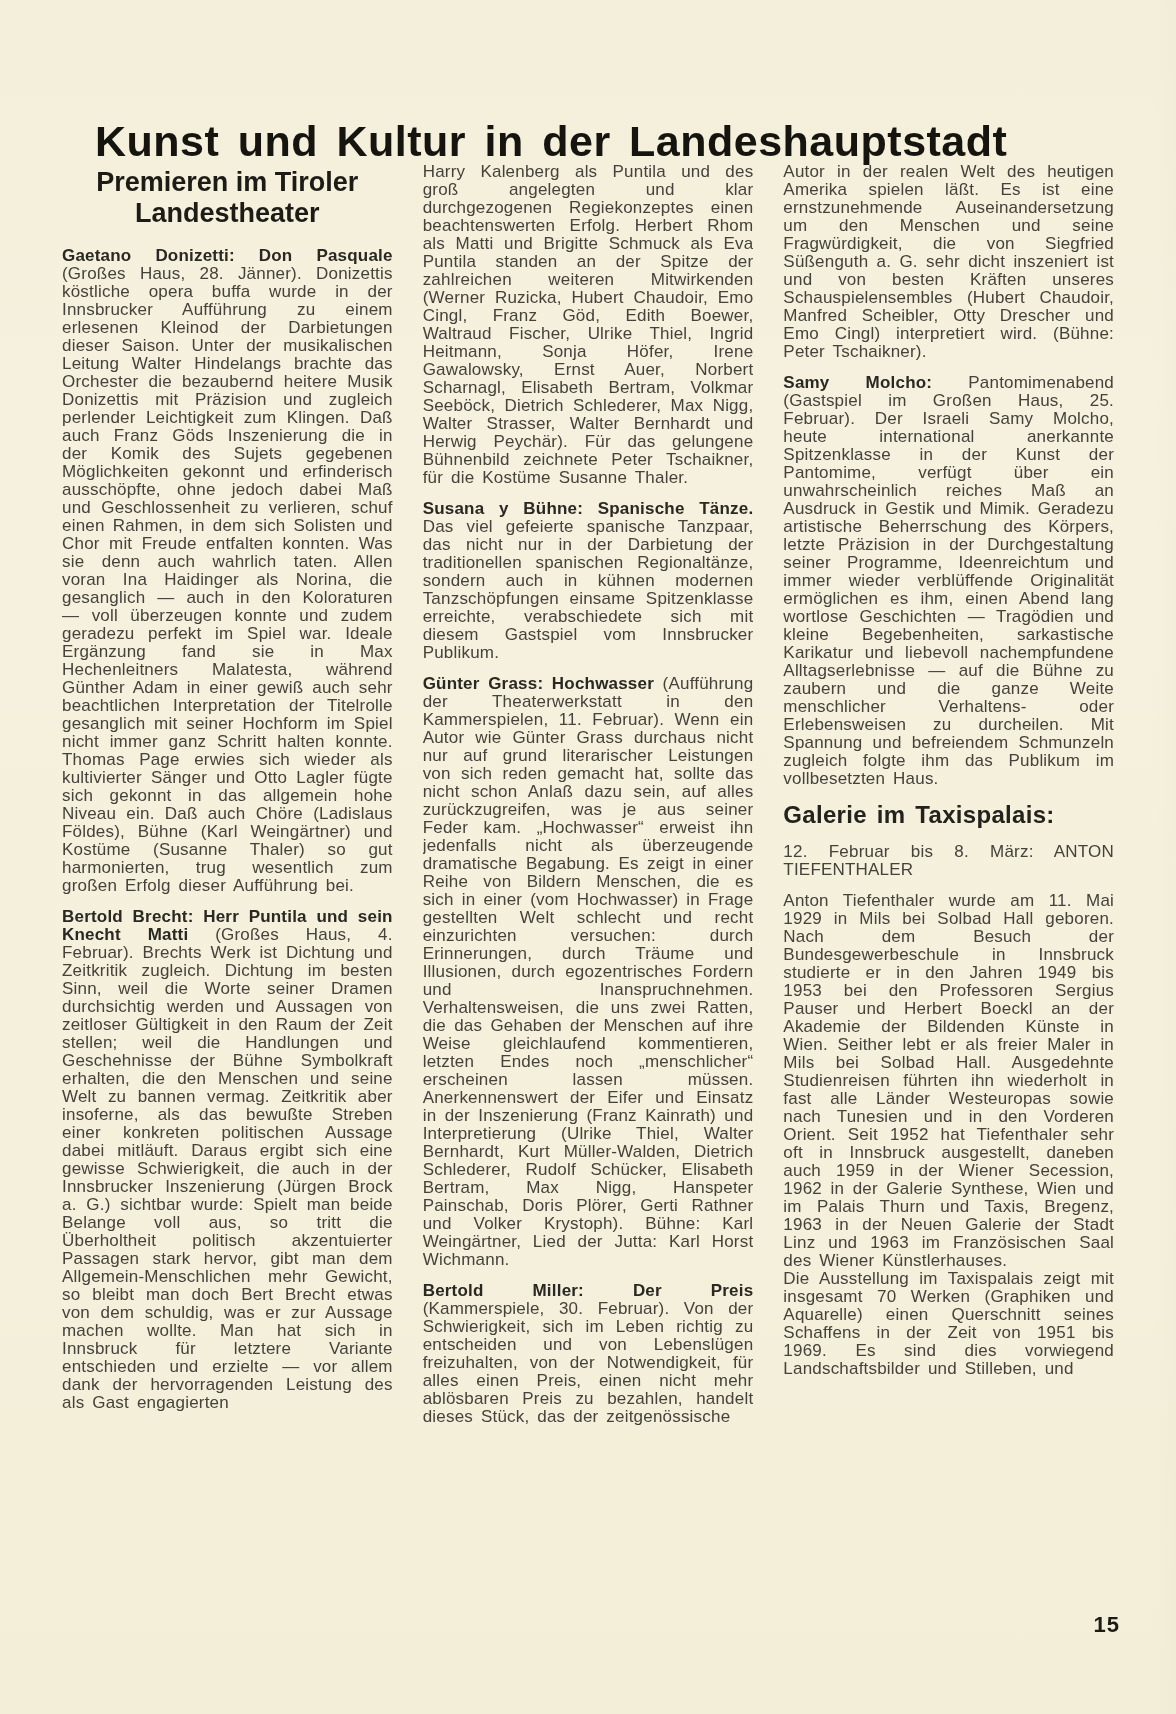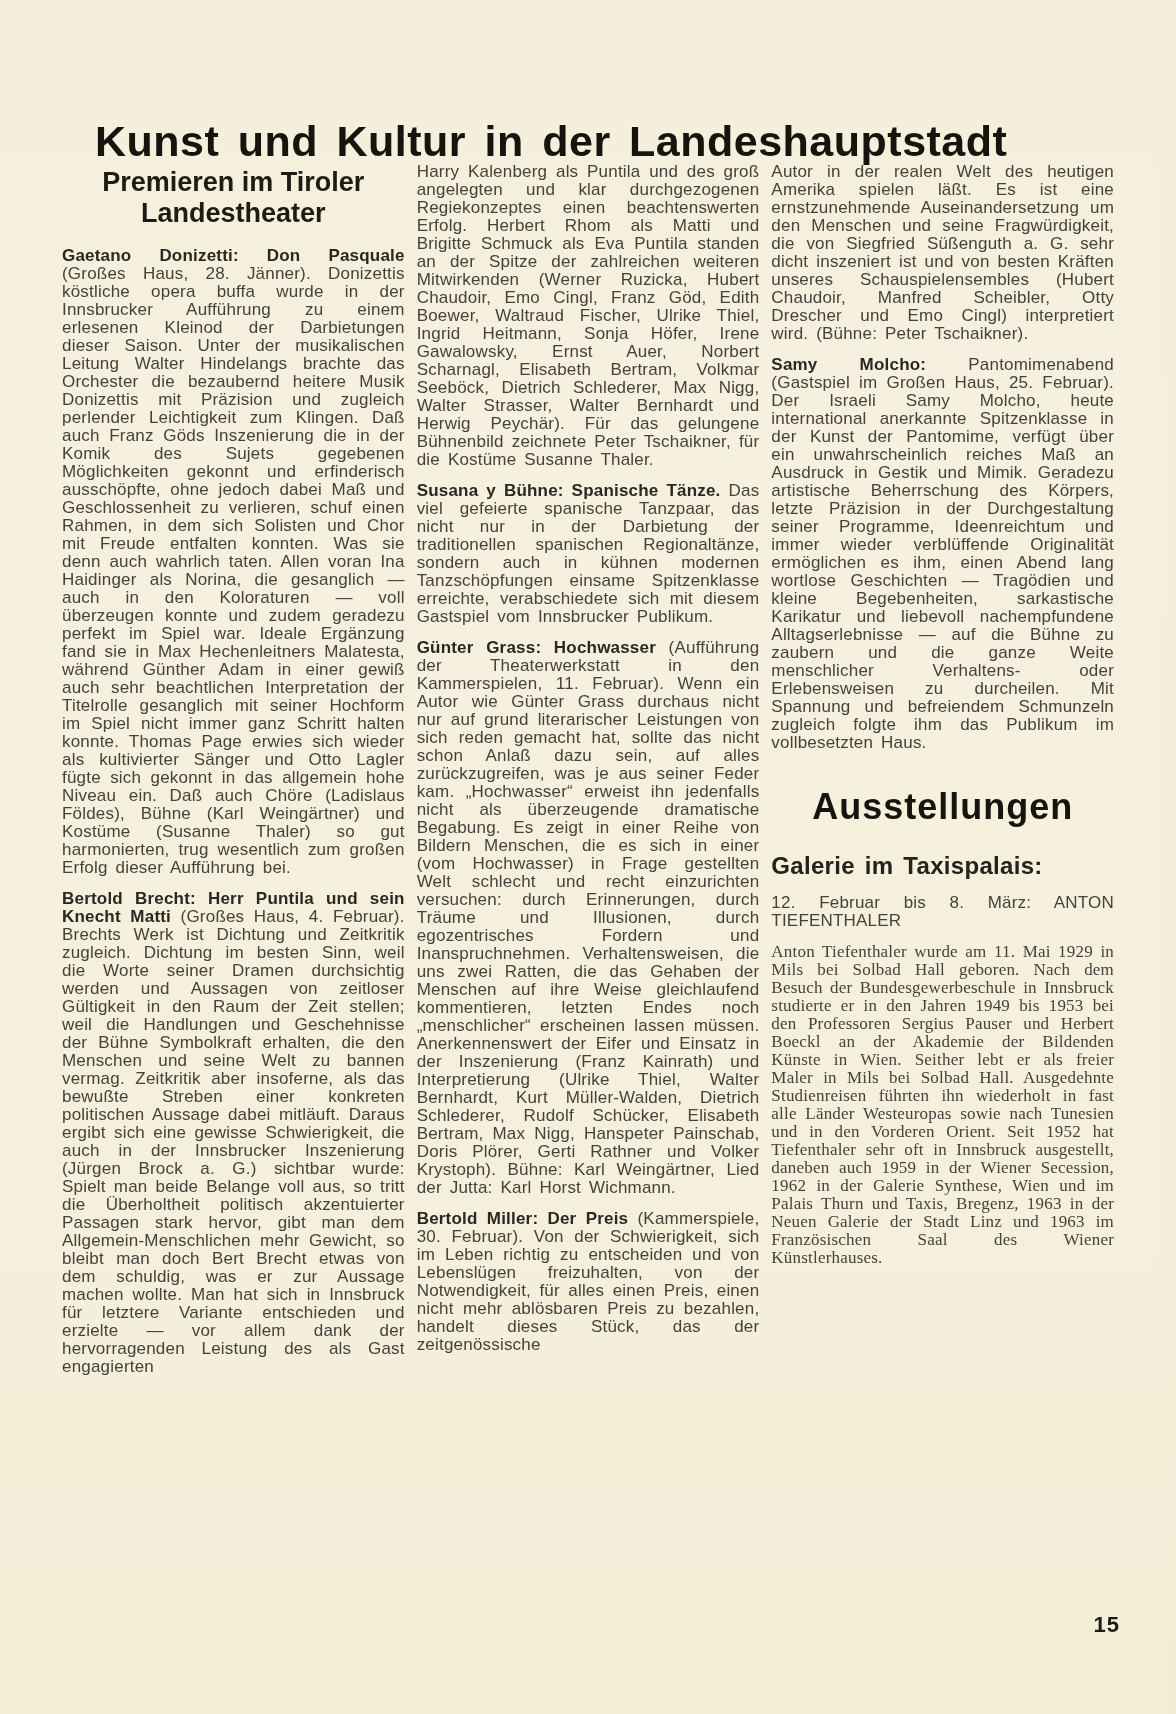--- a/index.html
+++ b/index.html
@@ -18,41 +18,41 @@
     background:linear-gradient(90deg,rgba(0,0,0,0) 0%,rgba(90,85,60,0.05) 100%);
     pointer-events:none;
   }
   .main-title{
     position:absolute;left:95px;top:88px;width:1000px;
     font-size:43px;font-weight:bold;color:#15140f;
     letter-spacing:0.5px;word-spacing:6px;white-space:nowrap;
   }
   .columns{
     position:absolute;left:62px;top:163px;width:1052px;height:1500px;
-    display:flex;gap:12px;
+    display:flex;gap:30px;
   }
   .col{flex:1;overflow:hidden;}
   .col-heading{
     font-size:27px;line-height:31px;font-weight:bold;color:#1d1b16;
     text-align:center;margin:4px 0 18px 0;
   }
   .body-p{
     font-size:17px;line-height:18px;letter-spacing:0.2px;word-spacing:3px;
     text-align:justify;margin:0 0 13px 0;color:#45423c;
   }
   .lead{font-weight:bold;color:#2a2822;}
   .section-heading{
     font-size:36px;font-weight:bold;color:#15140f;text-align:center;
     letter-spacing:1px;margin:34px 0 24px 0;
   }
   .gallery-heading{
     font-size:24px;font-weight:bold;color:#24221d;margin:0 0 14px 0;
     letter-spacing:0.3px;word-spacing:3px;
   }
-  .no-gap{margin-bottom:0;font-family:Liberation Serif, serif;}
+  .no-gap{margin-bottom:0;}
   .page-number{
     position:absolute;right:96px;top:1612px;
     font-size:22px;font-weight:bold;color:#1d1b16;letter-spacing:1px;
   }
 </style>
 </head>
 <body>
 
 <div class="page">
 
@@ -70,23 +70,23 @@
       <p class="body-p"><span>Harry Kalenberg als Puntila und des groß angelegten und klar durchgezogenen Regiekonzeptes einen beachtenswerten Erfolg. Herbert Rhom als Matti und Brigitte Schmuck als Eva Puntila standen an der Spitze der zahlreichen weiteren Mitwirkenden (Werner Ruzicka, Hubert Chaudoir, Emo Cingl, Franz Göd, Edith Boewer, Waltraud Fischer, Ulrike Thiel, Ingrid Heitmann, Sonja Höfer, Irene Gawalowsky, Ernst Auer, Norbert Scharnagl, Elisabeth Bertram, Volkmar Seeböck, Dietrich Schlederer, Max Nigg, Walter Strasser, Walter Bernhardt und Herwig Peychär). Für das gelungene Bühnenbild zeichnete Peter Tschaikner, für die Kostüme Susanne Thaler.</span></p>
       <p class="body-p"><span class="lead">Susana y Bühne: Spanische Tänze.</span> <span>Das viel gefeierte spanische Tanzpaar, das nicht nur in der Darbietung der traditionellen spanischen Regionaltänze, sondern auch in kühnen modernen Tanzschöpfungen einsame Spitzenklasse erreichte, verabschiedete sich mit diesem Gastspiel vom Innsbrucker Publikum.</span></p>
       <p class="body-p"><span class="lead">Günter Grass: Hochwasser</span> <span>(Aufführung der Theaterwerkstatt in den Kammerspielen, 11. Februar). Wenn ein Autor wie Günter Grass durchaus nicht nur auf grund literarischer Leistungen von sich reden gemacht hat, sollte das nicht schon Anlaß dazu sein, auf alles zurückzugreifen, was je aus seiner Feder kam. „Hochwasser“ erweist ihn jedenfalls nicht als überzeugende dramatische Begabung. Es zeigt in einer Reihe von Bildern Menschen, die es sich in einer (vom Hochwasser) in Frage gestellten Welt schlecht und recht einzurichten versuchen: durch Erinnerungen, durch Träume und Illusionen, durch egozentrisches Fordern und Inanspruchnehmen. Verhaltensweisen, die uns zwei Ratten, die das Gehaben der Menschen auf ihre Weise gleichlaufend kommentieren, letzten Endes noch „menschlicher“ erscheinen lassen müssen. Anerkennenswert der Eifer und Einsatz in der Inszenierung (Franz Kainrath) und Interpretierung (Ulrike Thiel, Walter Bernhardt, Kurt Müller-Walden, Dietrich Schlederer, Rudolf Schücker, Elisabeth Bertram, Max Nigg, Hanspeter Painschab, Doris Plörer, Gerti Rathner und Volker Krystoph). Bühne: Karl Weingärtner, Lied der Jutta: Karl Horst Wichmann.</span></p>
       <p class="body-p"><span class="lead">Bertold Miller: Der Preis</span> <span>(Kammerspiele, 30. Februar). Von der Schwierigkeit, sich im Leben richtig zu entscheiden und von Lebenslügen freizuhalten, von der Notwendigkeit, für alles einen Preis, einen nicht mehr ablösbaren Preis zu bezahlen, handelt dieses Stück, das der zeitgenössische</span></p>
     </div>
 
     <div class="col">
       <p class="body-p"><span>Autor in der realen Welt des heutigen Amerika spielen läßt. Es ist eine ernstzunehmende Auseinandersetzung um den Menschen und seine Fragwürdigkeit, die von Siegfried Süßenguth a. G. sehr dicht inszeniert ist und von besten Kräften unseres Schauspielensembles (Hubert Chaudoir, Manfred Scheibler, Otty Drescher und Emo Cingl) interpretiert wird. (Bühne: Peter Tschaikner).</span></p>
       <p class="body-p"><span class="lead">Samy Molcho:</span> <span>Pantomimenabend (Gastspiel im Großen Haus, 25. Februar). Der Israeli Samy Molcho, heute international anerkannte Spitzenklasse in der Kunst der Pantomime, verfügt über ein unwahrscheinlich reiches Maß an Ausdruck in Gestik und Mimik. Geradezu artistische Beherrschung des Körpers, letzte Präzision in der Durchgestaltung seiner Programme, Ideenreichtum und immer wieder verblüffende Originalität ermöglichen es ihm, einen Abend lang wortlose Geschichten — Tragödien und kleine Begebenheiten, sarkastische Karikatur und liebevoll nachempfundene Alltagserlebnisse — auf die Bühne zu zaubern und die ganze Weite menschlicher Verhaltens- oder Erlebensweisen zu durcheilen. Mit Spannung und befreiendem Schmunzeln zugleich folgte ihm das Publikum im vollbesetzten Haus.</span></p>
 
-      <h2 class="section-heading">Ausstellungen</h2>
       <h3 class="gallery-heading">Galerie im Taxispalais:</h3>
       <p class="body-p"><span>12. Februar bis 8. März: ANTON TIEFENTHALER</span></p>
       <p class="body-p no-gap"><span>Anton Tiefenthaler wurde am 11. Mai 1929 in Mils bei Solbad Hall geboren. Nach dem Besuch der Bundesgewerbeschule in Innsbruck studierte er in den Jahren 1949 bis 1953 bei den Professoren Sergius Pauser und Herbert Boeckl an der Akademie der Bildenden Künste in Wien. Seither lebt er als freier Maler in Mils bei Solbad Hall. Ausgedehnte Studienreisen führten ihn wiederholt in fast alle Länder Westeuropas sowie nach Tunesien und in den Vorderen Orient. Seit 1952 hat Tiefenthaler sehr oft in Innsbruck ausgestellt, daneben auch 1959 in der Wiener Secession, 1962 in der Galerie Synthese, Wien und im Palais Thurn und Taxis, Bregenz, 1963 in der Neuen Galerie der Stadt Linz und 1963 im Französischen Saal des Wiener Künstlerhauses.</span></p>
+      <p class="body-p no-gap"><span>Die Ausstellung im Taxispalais zeigt mit insgesamt 70 Werken (Graphiken und Aquarelle) einen Querschnitt seines Schaffens in der Zeit von 1951 bis 1969. Es sind dies vorwiegend Landschaftsbilder und Stilleben, und</span></p>
     </div>
 
   </div>
 
   <div class="page-number">15</div>
 
 </div>
 
 </body></html>

